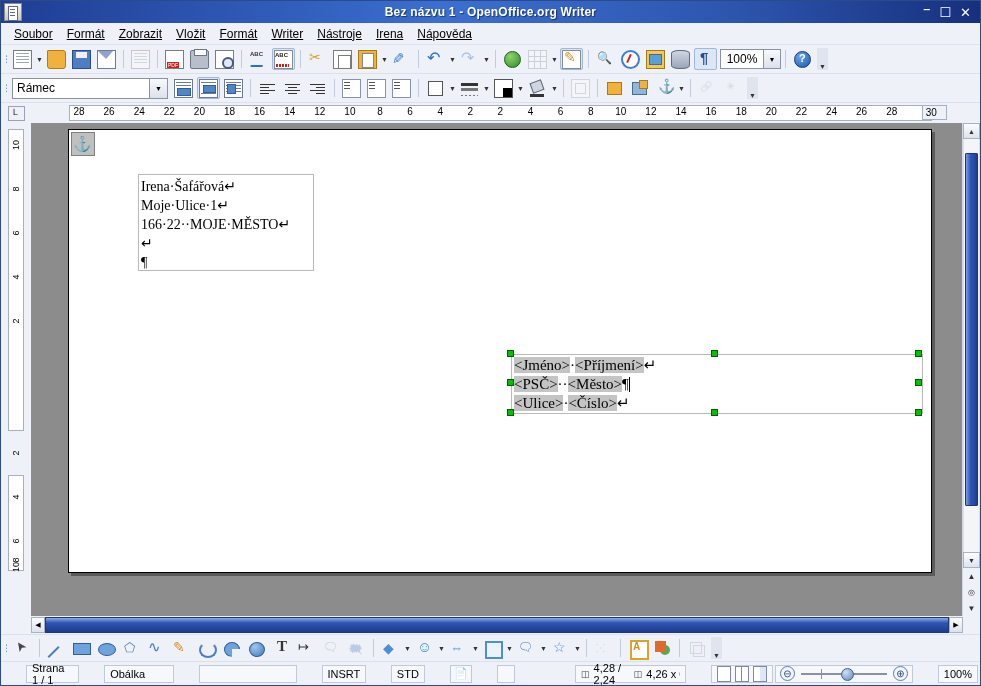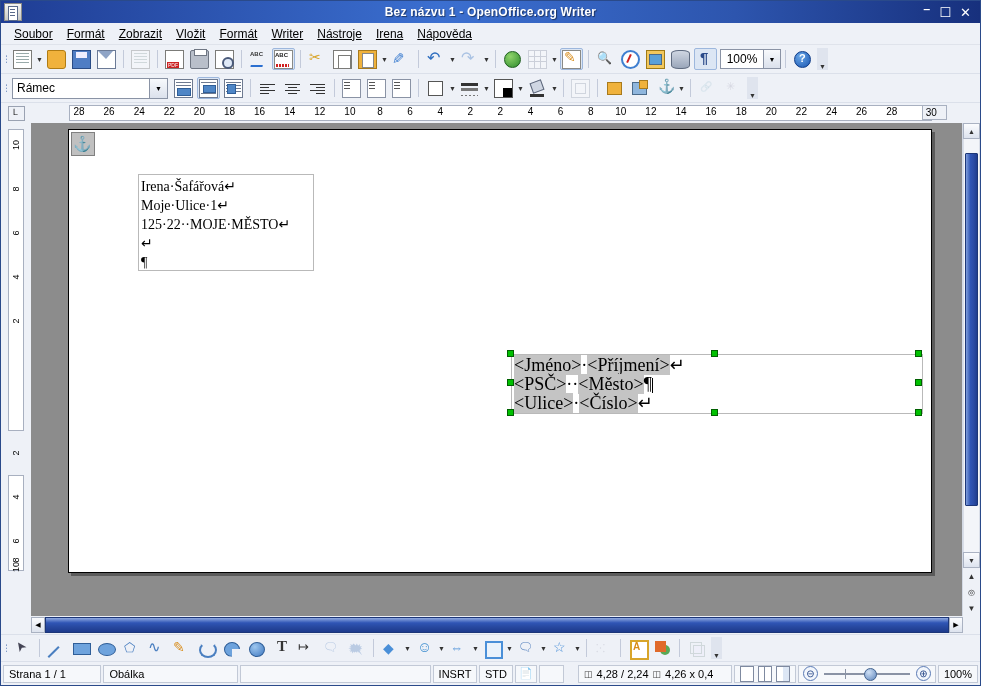--- a/index.html
+++ b/index.html
@@ -230,21 +230,21 @@
     border: 1px solid #b9b9b9;
     padding: 2px 0 0 2px; box-sizing: border-box;
     font-family: "Liberation Serif", serif; font-size: 14px; line-height: 19px;
     color: #000;
   }
   .recip-wrap { position: absolute; left: 442px; top: 224px; width: 412px; height: 60px; }
   .recip-frame {
     position: absolute; left: 0; top: 0; width: 412px; height: 60px;
     border: 1px solid #b9b9b9; box-sizing: border-box;
     padding: 1px 0 0 2px;
-    font-family: "Liberation Serif", serif; font-size: 18px; line-height: 19px;
+    font-family: "Liberation Serif", serif; font-size: 15px; line-height: 19px;
     color: #000;
   }
   .fld { background: #c4c4c4; }
   .fmark { color: #000; font-family: "Liberation Serif", serif; }
   .handle {
     position: absolute; width: 7px; height: 7px;
     background: #00c000; border: 1px solid #006000;
     box-sizing: border-box;
   }
   .caret { display:inline-block; width:1px; height:15px; background:#000; vertical-align:-3px; }
@@ -301,21 +301,21 @@
   .dic.from::after{content:"";position:absolute;left:2px;top:2px;width:11px;height:11px;background:#e06a2a;}
   .dic.from::before{content:"";position:absolute;left:7px;top:6px;width:10px;height:10px;background:#5aa856;border-radius:50%;}
   .dic.extr::after{content:"";position:absolute;left:3px;top:3px;width:10px;height:10px;border:1px solid #9aa;}
   .dic.extr::before{content:"";position:absolute;left:6px;top:6px;width:10px;height:10px;border:1px solid #9aa;background:#eef;}
 
   
   .status { height: 23px; flex: 0 0 23px; display:flex; align-items:center; background:#eef1f7; border-top:1px solid #dbe0ea; padding:0 2px; gap:2px;}
   .st-cell {
     height: 18px; border: 1px solid #c2c9d6; background: #f6f8fb;
     display: flex; align-items: center; font-size: 11px; color: #000;
-    padding: 0 5px; box-sizing: border-box;
+    padding: 0 5px; box-sizing: border-box; margin-left: 23px;
   }
   .st-sel { justify-content: center; }
   .st-icon { width: 20px; justify-content: center; }
   .zslider { display:flex; align-items:center; gap:0; height:18px; border:1px solid #c2c9d6; background:#f6f8fb; padding:0 4px; box-sizing:border-box;}
   .zs-track { width: 86px; height: 2px; background:#8a93a5; position: relative; margin: 0 6px;}
   .zs-tick { position:absolute; left:24%; top:-4px; width:1px; height:10px; background:#8a93a5;}
   .zs-thumb { position:absolute; left:47%; top:-5px; width:11px; height:11px; border-radius:50%; background:radial-gradient(circle at 35% 30%,#cfe0f5,#5f86bd); border:1px solid #41628f;}
   .zs-btn { width:13px;height:13px;border-radius:50%;border:1px solid #5a7ab5;background:#f2f6fc;display:flex;align-items:center;justify-content:center;font-size:10px;color:#2a4a8a;line-height:9px;}
   .pgicon { width:15px; height:14px; border:1px solid #7f8aa0; background:#fff; position:relative;}
   .pgicon.two::after{content:"";position:absolute;left:5px;top:0;bottom:0;width:1px;background:#7f8aa0;}
@@ -611,21 +611,21 @@
         <div class="anchor-mark">⚓</div>
 
         <div class="sender-frame">
           <div>
             <span>Irena·Šafářová</span><span class="fmark">↵</span>
           </div>
           <div>
             <span>Moje·Ulice·1</span><span class="fmark">↵</span>
           </div>
           <div>
-            <span>125·22··MOJE·MĚSTO</span><span class="fmark">↵</span>
+            <span>166·22··MOJE·MĚSTO</span><span class="fmark">↵</span>
           </div>
           <div>
             <span class="fmark">↵</span>
           </div>
           <div>
             <span class="fmark">¶</span>
           </div>
         </div>
 
         <div class="recip-wrap">

